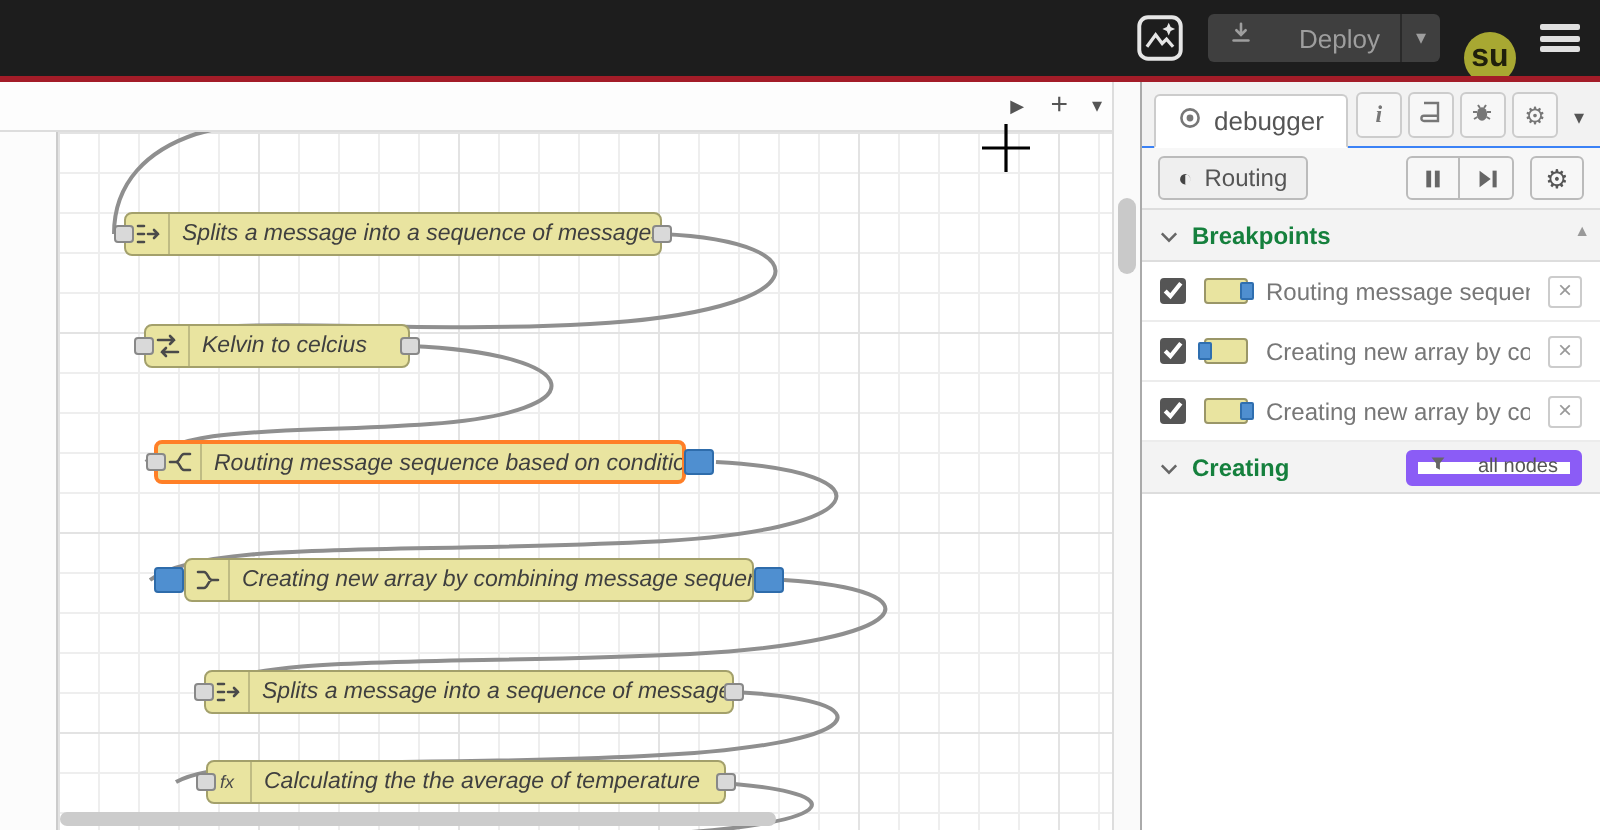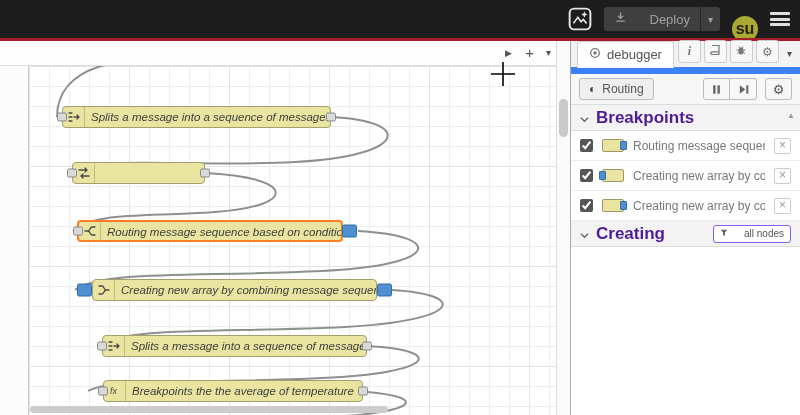--- a/index.html
+++ b/index.html
@@ -61,21 +61,21 @@
   .crosshair { position:absolute; left:491px; top:21px; z-index:9; }
 
   #vscroll { position:absolute; left:556px; top:41px; width:14px; height:374px; background:#fafafa;
     border-left:1px solid #ddd; }
   #vscroll .thumb { position:absolute; left:2px; top:58px; width:9px; height:38px; background:#c9c9c9;
     border-radius:5px; }
 
   
   #sidebar { position:absolute; left:570px; top:41px; width:230px; height:374px; background:#fff;
     border-left:1px solid #aaa; display:flex; flex-direction:column; }
-  .sb-tabs { height:33px; flex:none; background:#f2f2f2; border-bottom:7px solid #3b82f6;
+  .sb-tabs { height:33px; flex:none; background:#f2f2f2; border-bottom:1px solid #3b82f6;
     display:flex; align-items:flex-end; padding:0 6px; }
   .sb-tab { background:#fff; border:1px solid #ccc; border-bottom:1px solid #fff; margin-bottom:-1px;
     border-radius:3px 3px 0 0; padding:0 11px; height:27px; display:flex; gap:6px; align-items:center;
     font-size:13px; color:#555; }
   .sb-tabicons { display:flex; gap:3px; margin-left:auto; margin-bottom:4px; }
   .icontab { width:23px; height:23px; border:1px solid #ccc; border-radius:3px; background:#f7f7f7;
     display:flex; align-items:center; justify-content:center; font-size:12px; color:#777; }
   .icontab .seri { font-family:"Liberation Serif", serif; font-weight:bold; font-style:italic; }
   .sb-caret { margin:0 2px 8px 8px; font-size:10px; color:#555; }
 
@@ -89,35 +89,35 @@
   .btn-group { display:flex; }
   .btn-group .sqb { width:27px; height:22px; border:1px solid #bbb; background:#f7f7f7;
     display:flex; align-items:center; justify-content:center; }
   .btn-group .sqb:first-child { border-radius:3px 0 0 3px; }
   .btn-group .sqb:last-child { border-left:none; border-radius:0 3px 3px 0; }
   .sq { width:27px; height:22px; border:1px solid #bbb; border-radius:3px; background:#f7f7f7;
     display:flex; align-items:center; justify-content:center; font-size:13px; color:#555; }
 
   .sb-section { height:26px; flex:none; background:#f3f3f3; border-bottom:1px solid #ddd;
     display:flex; align-items:center; gap:7px; padding:0 9px; position:relative; }
-  .sb-sec-title { font-size:17px; font-weight:bold; color:#4c1d95; }
+  .sb-sec-title { font-size:12px; font-weight:bold; color:#15803d; }
   .scroll-up { position:absolute; right:5px; top:7px; font-size:8px; color:#999; line-height:1; }
 
   .bp-row { height:30px; flex:none; border-bottom:1px solid #ececec; display:flex; align-items:center;
     gap:9px; padding:0 9px; background:#fff; }
   .bp-row input { width:13px; height:13px; margin:0; accent-color:#555; }
   .mini-node { width:22px; height:13px; flex:none; background:#e9e4a0; border:1px solid #9a9668;
     border-radius:2px; position:relative; }
   .mini-att { position:absolute; width:7px; height:9px; top:1px; background:#4f8fd0;
     border:1px solid #2f6fb0; border-radius:1px; }
   .mini-att.r { right:-4px; } .mini-att.l { left:-4px; }
   .bp-label { flex:1; font-size:12px; color:#777; white-space:nowrap; overflow:hidden; }
   .bp-close { width:17px; height:16px; flex:none; border:1px solid #ccc; border-radius:2px; background:#fff;
     color:#999; font-size:12px; line-height:13px; text-align:center; }
-  .msg-filter { margin-left:auto; height:18px; border:1px solid #8b5cf6; border-radius:3px; background:#fff;
+  .msg-filter { margin-left:auto; height:18px; border:6px solid #8b5cf6; border-radius:3px; background:#fff;
     padding:0 6px; font-size:10px; color:#555; display:flex; align-items:center; gap:16px;
     font-family:inherit; }
   .sb-empty { flex:1; background:#fff; }
 </style>
 </head>
 <body>
 
 <div id="app">
 
   <div id="header">
@@ -177,20 +177,21 @@
       <span class="port pr"></span>
     </div>
 
     <div class="node" style="left:72px;top:121px;width:133px">
       <span class="port pl"></span>
       <span class="nicon">
         <svg width="14" height="14" viewBox="0 0 14 14">
             <path d="M2 4h8M8 2l2 2-2 2M12 10H4M6 8l-2 2 2 2" stroke="#4a4a4a" fill="none" stroke-width="1.3" stroke-linecap="round"></path>
           </svg>
       </span>
+      <span class="nlabel">Kelvin to celcius</span>
       <span class="port pr"></span>
     </div>
 
     <div class="node selected" style="left:77px;top:179px;width:266px">
       <span class="port pl"></span>
       <span class="nicon">
         <svg width="14" height="14" viewBox="0 0 14 14">
             <path d="M2 7h3M5 7c2 0 2-4 4-4h3M5 7c2 0 2 4 4 4h3" stroke="#4a4a4a" fill="none" stroke-width="1.3" stroke-linecap="round"></path>
           </svg>
       </span>
@@ -220,21 +221,21 @@
       <span class="port pr"></span>
     </div>
 
     <div class="node" style="left:103px;top:339px;width:260px">
       <span class="port pl"></span>
       <span class="nicon">
         <svg width="14" height="14" viewBox="0 0 14 14">
             <text x="2" y="10" font-size="9" font-style="italic" fill="#4a4a4a">fx</text>
           </svg>
       </span>
-      <span class="nlabel">Breakpoints the the average of temperature</span>
+      <span class="nlabel">Calculating the the average of temperature</span>
       <span class="port pr"></span>
     </div>
 
     <div class="flowtabs">
       <span class="ft-play">▶</span>
       <span class="ft-plus">+</span>
       <span class="ft-caret">▾</span>
     </div>
 
     <div class="hscroll"></div>

